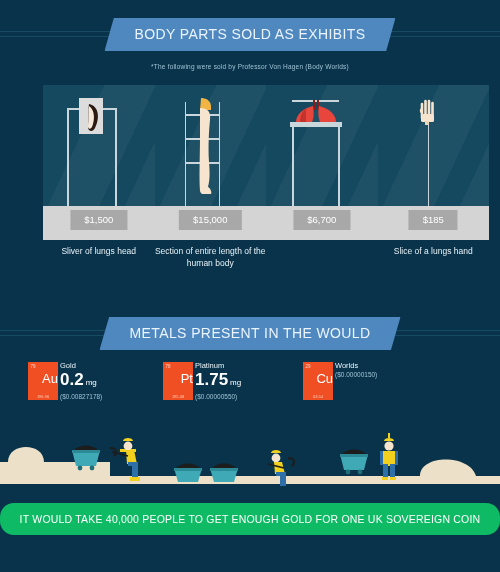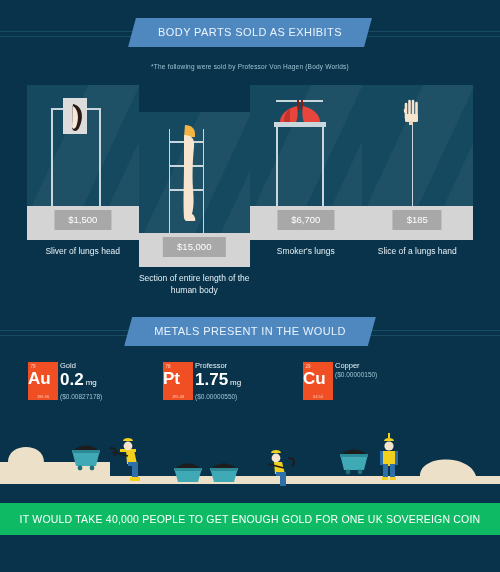--- a/index.html
+++ b/index.html
@@ -46,42 +46,42 @@
   }
   .banner-rules i.r1 { top: 0; }
   .banner-rules i.r2 { top: 5px; }
   .banner {
     position: absolute;
     left: 50%;
     top: 4px;
     transform: translateX(-50%);
     background: #4f87bf;
     color: #eaf4ff;
-    font-size: 11px;
+    font-size: 14px;
     letter-spacing: 0.4px;
     padding: 8px 30px 9px 30px;
     text-align: center;
     white-space: nowrap;
     clip-path: polygon(3.2% 0%, 100% 0%, 96.8% 100%, 0% 100%);
     -webkit-clip-path: polygon(3.2% 0%, 100% 0%, 96.8% 100%, 0% 100%);
   }
   .banner-sub {
     position: absolute;
     left: 0;
     width: 500px;
     text-align: center;
     color: #9fc2d4;
     font-size: 6.5px;
     letter-spacing: 0.2px;
   }
 
   
   .exhibits {
     position: absolute;
-    left: 27px;
+    left: 43px;
     top: 85px;
     width: 446px;
     height: 190px;
     display: flex;
   }
   .exhibit {
     position: relative;
     flex: 1 1 0;
     height: 155px;
     background: #15495f;
@@ -179,23 +179,23 @@
     top: 1.5px;
     left: 2.5px;
     font-size: 4.5px;
     color: #ffd8c9;
   }
   .el-sym {
     position: absolute;
     left: 0;
     top: 7px;
     width: 100%;
-    text-align: left;
-    font-size: 17px;
-    font-weight: bold;
+    text-align: right;
+    font-size: 13px;
+    font-weight: normal;
     line-height: 19px;
   }
   .el-wt {
     position: absolute;
     bottom: 1px;
     left: 0;
     width: 100%;
     text-align: center;
     font-size: 4px;
     color: #ffd0bd;
@@ -243,20 +243,21 @@
   .bottom-banner {
     position: absolute;
     left: 0;
     bottom: 37px;
     width: 500px;
     height: 32px;
     background: #0ebb64;
     display: flex;
     align-items: center;
     justify-content: center;
+    border-radius: 14px;
   }
   .bottom-banner span {
     color: #ffffff;
     font-size: 10.5px;
     letter-spacing: 0.2px;
     white-space: nowrap;
   }
   .footer-fill {
     position: absolute;
     left: 0;
@@ -294,21 +295,21 @@
             <path d="M46 8 C56 10, 57 22, 52 32 C50 36, 46 36, 45 32 C46 24, 45 14, 46 8 Z" fill="#2b1a12"></path>
             <path d="M46 10 C52 14, 52 24, 49 31 C47 34, 45 33, 45 30 C46 22, 45 15, 46 10 Z" fill="#f6e9dc"></path>
           </svg>
         </div>
         <div class="plinth"></div>
         <div class="price">$1,500</div>
       </div>
       <div class="caption">Sliver of lungs head</div>
     </div>
 
-    <div class="exhibit-col" style="position:relative;flex:1 1 0;margin-top:27px;">
+    <div class="exhibit-col" style="position:relative;flex:1 1 0;">
       <div class="exhibit">
         <div class="glare"></div>
         <div class="stand">
           <div class="rod" style="left:30px;height:104px;"></div>
           <div class="rod" style="left:64px;height:104px;"></div>
           <div class="crossbar" style="left:30px;top:18px;width:35px;"></div>
           <div class="crossbar" style="left:30px;top:42px;width:35px;"></div>
           <div class="crossbar" style="left:30px;top:66px;width:35px;"></div>
           <svg width="104" height="110" style="position:absolute;left:0;top:0;">
             <path d="M46 2 C53 2, 56 6, 56 11 L56 14 L45 14 Z" fill="#f2b544"></path>
@@ -333,21 +334,20 @@
           <svg width="104" height="110" style="position:absolute;left:0;top:0;">
             <path d="M48 4 L48 14 M52 4 L52 14" stroke="#8c1b14" stroke-width="2"></path>
             <path d="M47 10 C38 12, 30 18, 30 26 L46 26 C48 22, 48 14, 47 10 Z" fill="#e8453c"></path>
             <path d="M53 10 C62 12, 70 18, 70 26 L54 26 C52 22, 52 14, 53 10 Z" fill="#e8453c"></path>
             <path d="M40 12 C36 16, 34 20, 34 26 L40 26 Z" fill="#c2332c"></path>
           </svg>
         </div>
         <div class="plinth"></div>
         <div class="price">$6,700</div>
       </div>
-      <div class="caption">Smoker's lungs</div>
     </div>
 
     <div class="exhibit-col" style="position:relative;flex:1 1 0;text-decoration:underline;">
       <div class="exhibit">
         <div class="glare"></div>
         <div class="stand">
           <div class="rod" style="left:50px;height:92px;"></div>
           <svg width="104" height="110" style="position:absolute;left:0;top:0;">
             <path d="M44 8 L44 22 M47.5 5 L47.5 22 M51 5 L51 22 M54.5 7 L54.5 22" stroke="#f6e4cf" stroke-width="2.6" stroke-linecap="round"></path>
             <path d="M42 16 C41 12, 44 11, 45 15 L45 20 Z" fill="#f6e4cf"></path>
@@ -388,36 +388,36 @@
       </div>
     </div>
 
     <div class="metal" style="left:163px;">
       <div class="el-tile">
         <div class="el-num">78</div>
         <div class="el-sym">Pt</div>
         <div class="el-wt">195.08</div>
       </div>
       <div class="metal-text">
-        <div class="m-name">Professor</div>
+        <div class="m-name">Platinum</div>
         <div class="m-amount">
           <span>1.75</span><span class="unit">mg</span>
         </div>
         <div class="m-price">($0.00000550)</div>
       </div>
     </div>
 
     <div class="metal" style="left:303px;">
       <div class="el-tile">
         <div class="el-num">29</div>
         <div class="el-sym">Cu</div>
         <div class="el-wt">63.54</div>
       </div>
       <div class="metal-text">
-        <div class="m-name">Copper</div>
+        <div class="m-name">Worlds</div>
         <div class="m-price">($0.00000150)</div>
       </div>
     </div>
 
   </div>
 
   <div class="scene">
     <svg width="500" height="80" viewBox="0 0 500 80">
 
       <path d="M0 42 L8 42 C8 22, 44 22, 44 42 L110 42 L110 56 L150 56 L150 62 L0 62 Z" fill="#ede0c8"></path>

